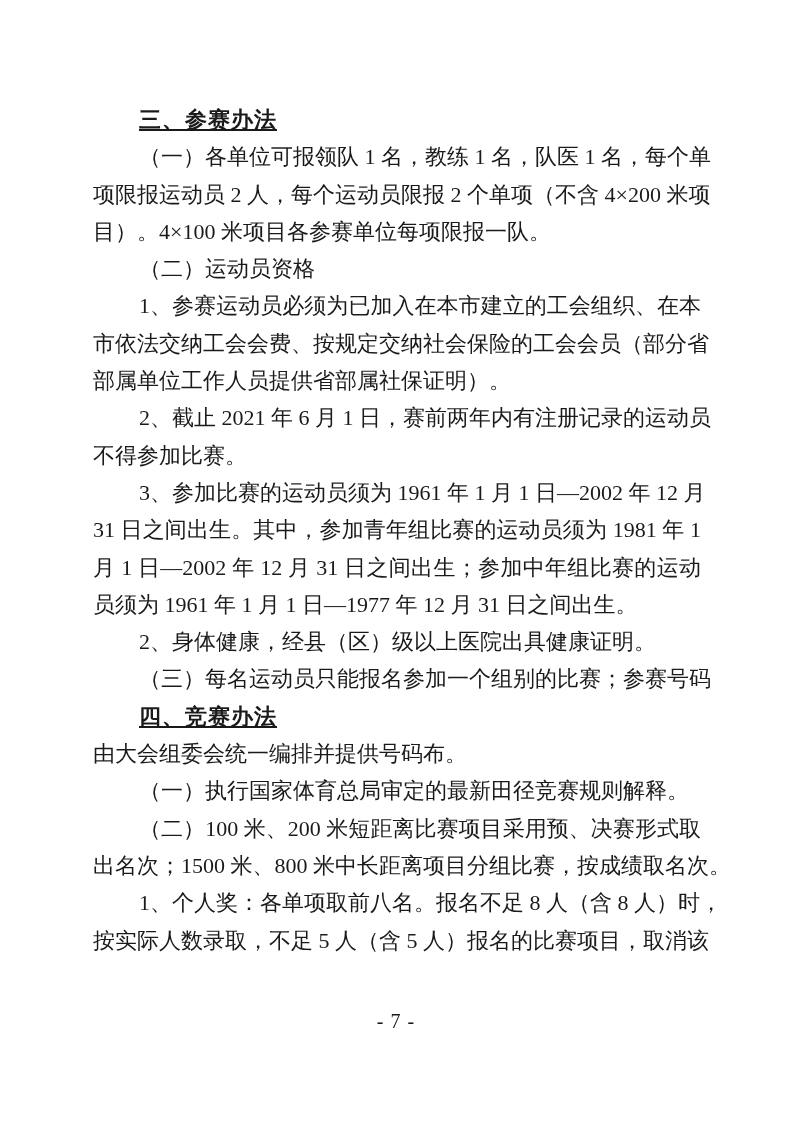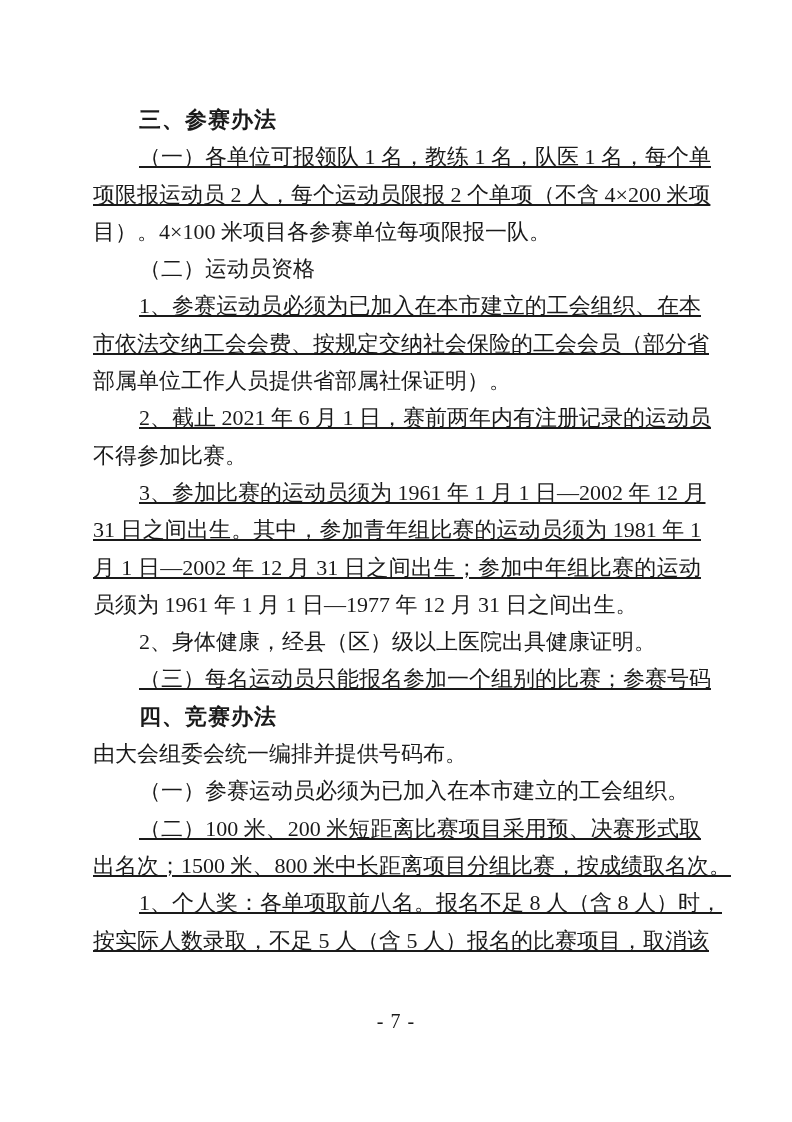--- a/index.html
+++ b/index.html
@@ -17,25 +17,26 @@
     left: 93px; top: 101px; width: 608px;
   }
   .line {
     font-size: 22px;
     line-height: 37.3px;
     height: 37.3px;
     white-space: nowrap;
     overflow: visible;
   }
   .indent { text-indent: 46px; }
-  .fill { text-align: justify; text-align-last: justify; text-decoration: underline; }
+  .fill { text-align: justify; text-align-last: justify; }
   .heading {
     font-family: "Liberation Sans", "DejaVu Sans", sans-serif;
     font-weight: 700;
     letter-spacing: 1px;
+    text-decoration: underline;
   }
   .footer {
     position: absolute;
     left: 0; top: 1008px; width: 100%;
     text-align: center;
     font-size: 20px;
     line-height: 26px;
     letter-spacing: 1px;
     color: #1a1a1a;
   }
@@ -56,20 +57,20 @@
     <div class="line indent fill">2、截止 2021 年 6 月 1 日，赛前两年内有注册记录的运动员</div>
     <div class="line">不得参加比赛。</div>
     <div class="line indent fill">3、参加比赛的运动员须为 1961 年 1 月 1 日—2002 年 12 月</div>
     <div class="line fill">31 日之间出生。其中，参加青年组比赛的运动员须为 1981 年 1</div>
     <div class="line fill">月 1 日—2002 年 12 月 31 日之间出生；参加中年组比赛的运动</div>
     <div class="line">员须为 1961 年 1 月 1 日—1977 年 12 月 31 日之间出生。</div>
     <div class="line indent">2、身体健康，经县（区）级以上医院出具健康证明。</div>
     <div class="line indent fill">（三）每名运动员只能报名参加一个组别的比赛；参赛号码</div>
     <div class="line heading indent">四、竞赛办法</div>
     <div class="line">由大会组委会统一编排并提供号码布。</div>
-    <div class="line indent">（一）参赛运动员必须为已加入在本市建立的工会组织。</div>
+    <div class="line indent">（一）执行国家体育总局审定的最新田径竞赛规则解释。</div>
     <div class="line indent fill">（二）100 米、200 米短距离比赛项目采用预、决赛形式取</div>
     <div class="line fill">出名次；1500 米、800 米中长距离项目分组比赛，按成绩取名次。</div>
     <div class="line indent fill">1、个人奖：各单项取前八名。报名不足 8 人（含 8 人）时，</div>
     <div class="line fill">按实际人数录取，不足 5 人（含 5 人）报名的比赛项目，取消该</div>
   </div>
   <div class="footer">- 7 -</div>
 </div>
 
 </body></html>

